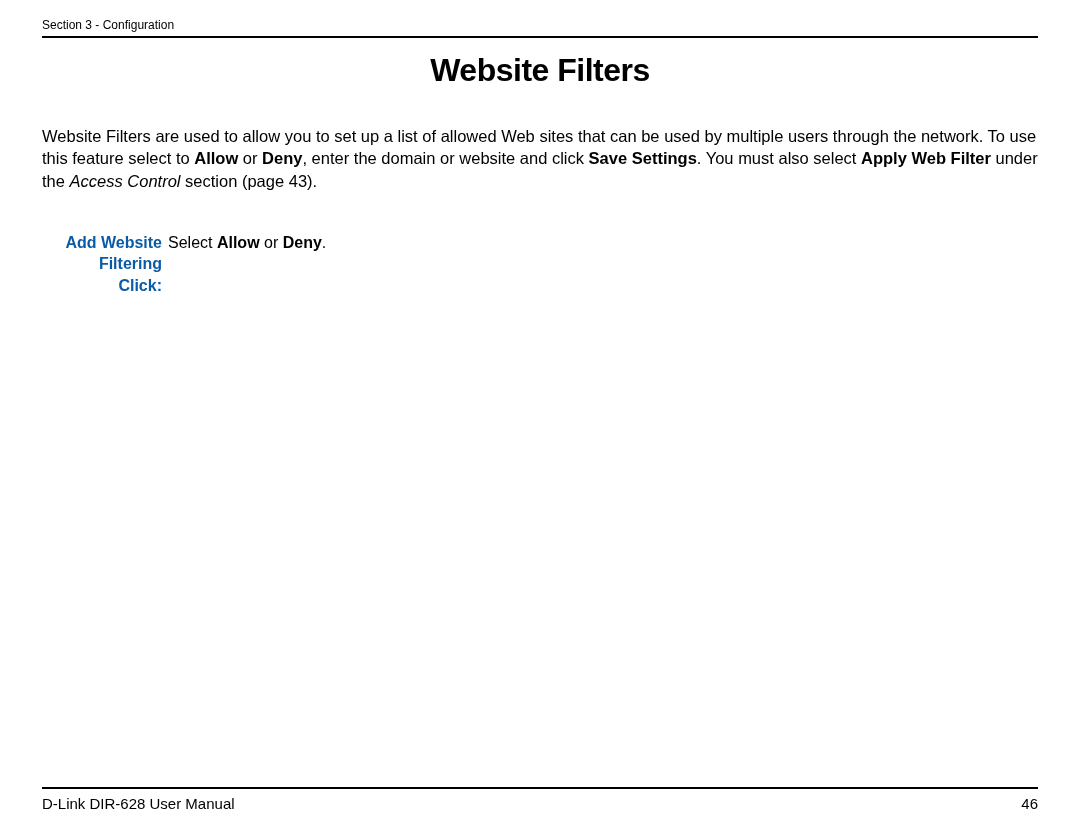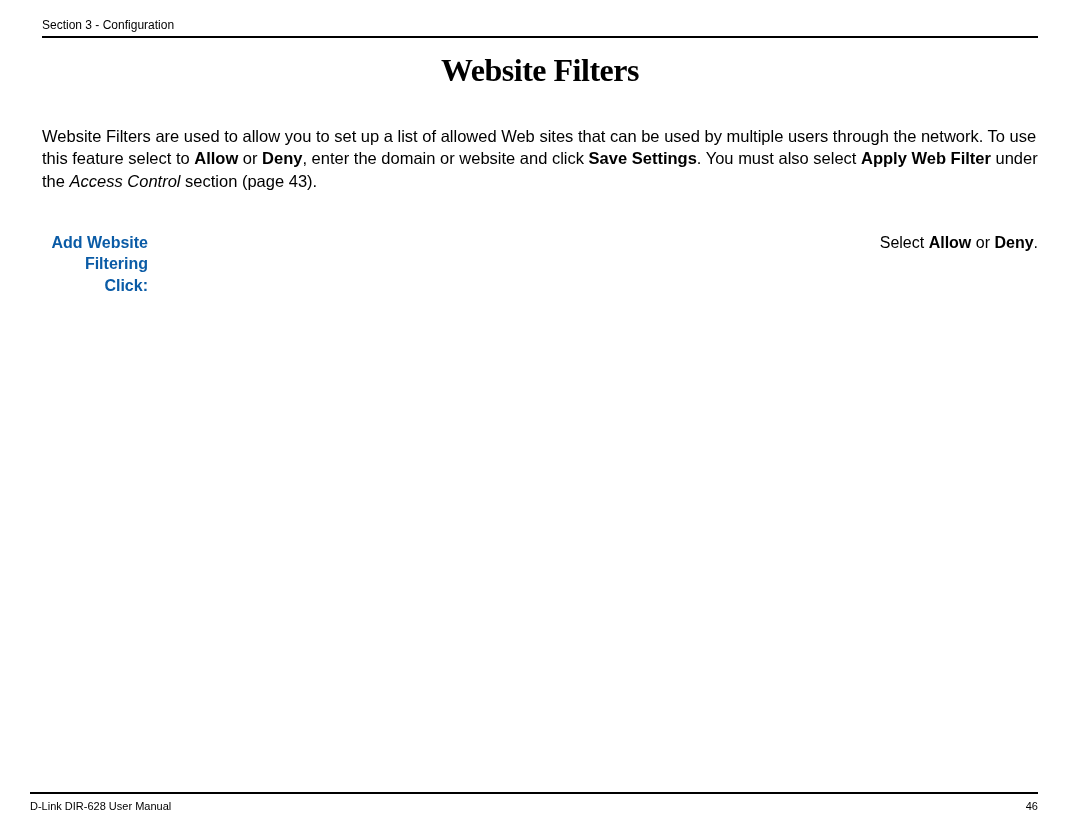--- a/index.html
+++ b/index.html
@@ -14,66 +14,65 @@
   }
   .header-section {
     font-size: 12px;
     padding-bottom: 4px;
     border-bottom: 2px solid #000;
   }
   .page-title {
     text-align: center;
     font-size: 32px;
     font-weight: 700;
-    font-family: Liberation Serif, serif;
+    font-family: Liberation Sans, sans-serif;
     margin-top: 14px;
     margin-bottom: 10px;
     letter-spacing: -0.5px;
   }
   .intro {
     font-size: 16.5px;
     line-height: 1.35;
     margin-bottom: 40px;
     margin-top: 36px;
   }
   .intro .b { font-weight: 700; }
   .intro .i { font-style: italic; }
   .def-table {
     font-size: 16px;
     line-height: 1.35;
-    margin-left: 6px;
+    margin-left: 20px;
   }
   .def-row {
     display: flex;
     align-items: flex-start;
     margin-bottom: 22px;
   }
   .def-label {
     width: 106px;
     flex: 0 0 106px;
     text-align: right;
     color: #0a5ba6;
     font-weight: 700;
     padding-right: 6px;
     font-family: "Arial Narrow", Arial, sans-serif;
     font-stretch: condensed;
   }
   .def-desc {
     flex: 1;
-    text-align: right;
   }
   .def-desc .b { font-weight: 700; }
   .footer {
     position: absolute;
-    left: 30px;
+    left: 42px;
     right: 42px;
     bottom: 22px;
     border-top: 2px solid #000;
     padding-top: 6px;
-    font-size: 11px;
+    font-size: 15px;
     display: flex;
     justify-content: space-between;
   }
 </style>
 </head>
 <body>
 
 <div class="header-section">
   <span>Section 3 - Configuration</span>
 </div>

